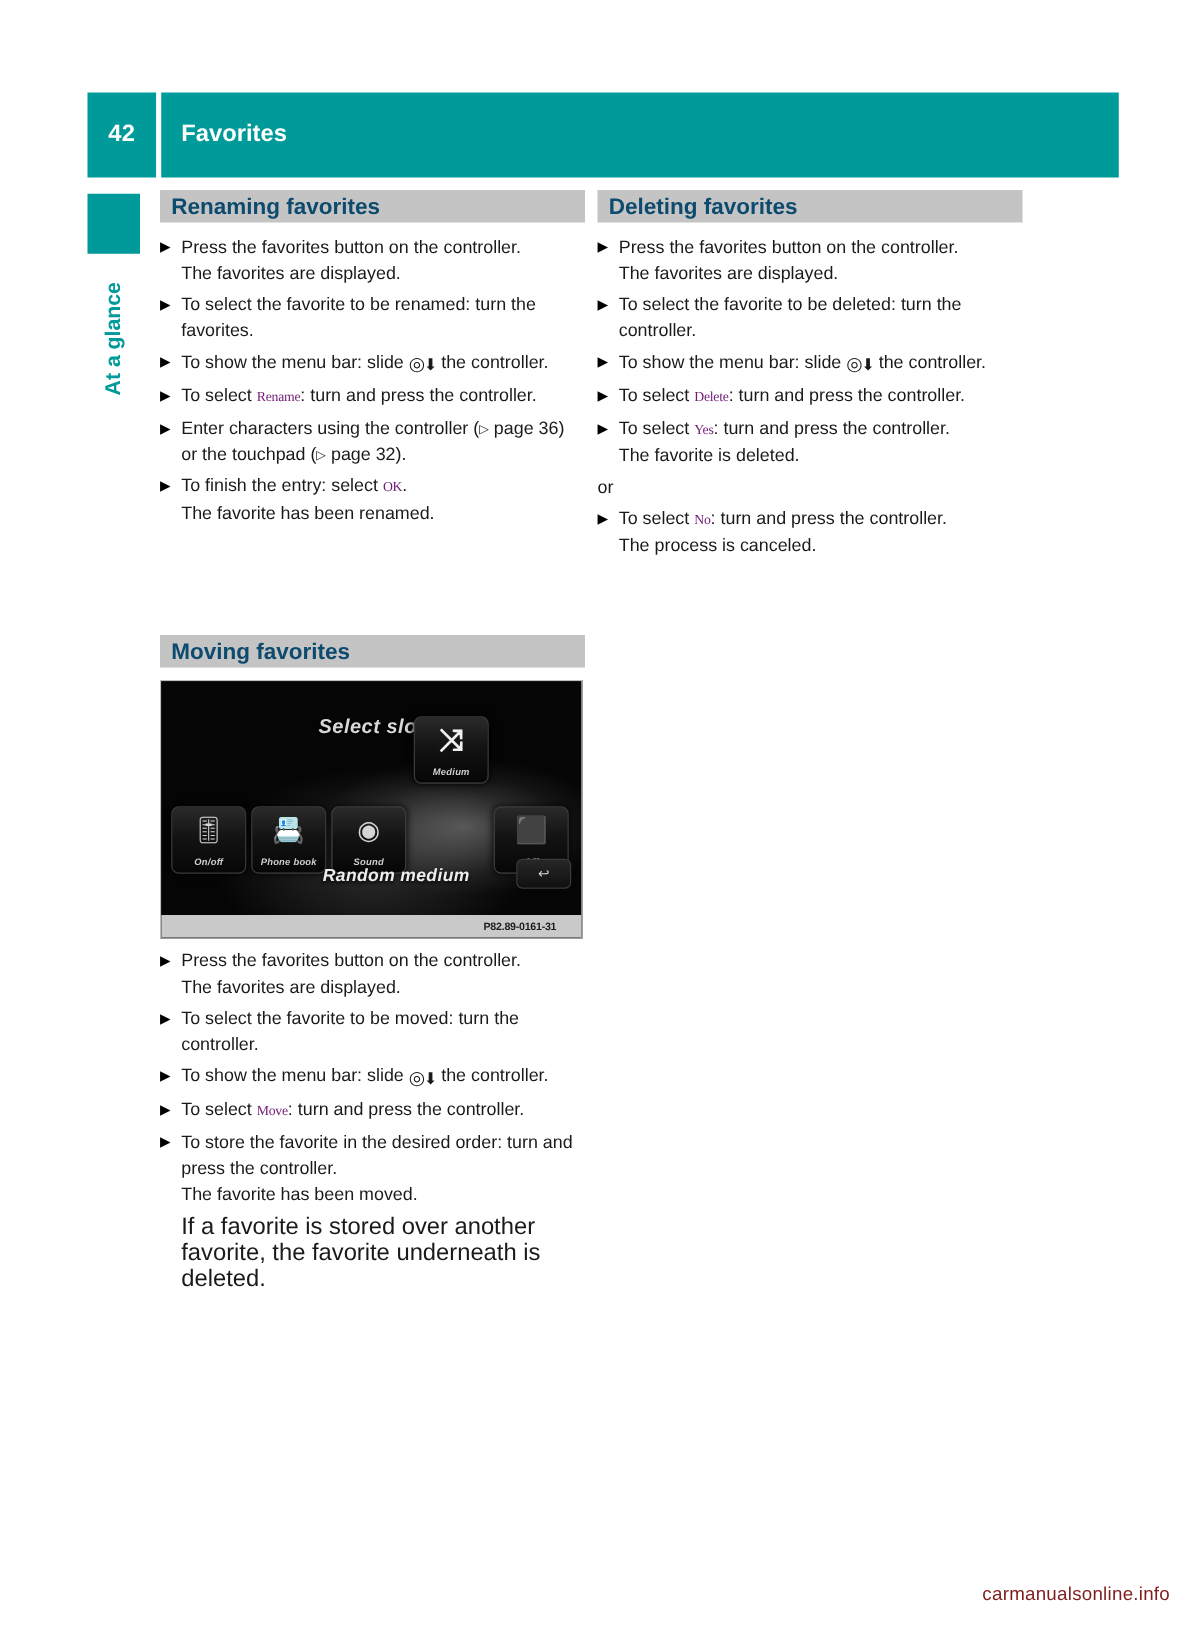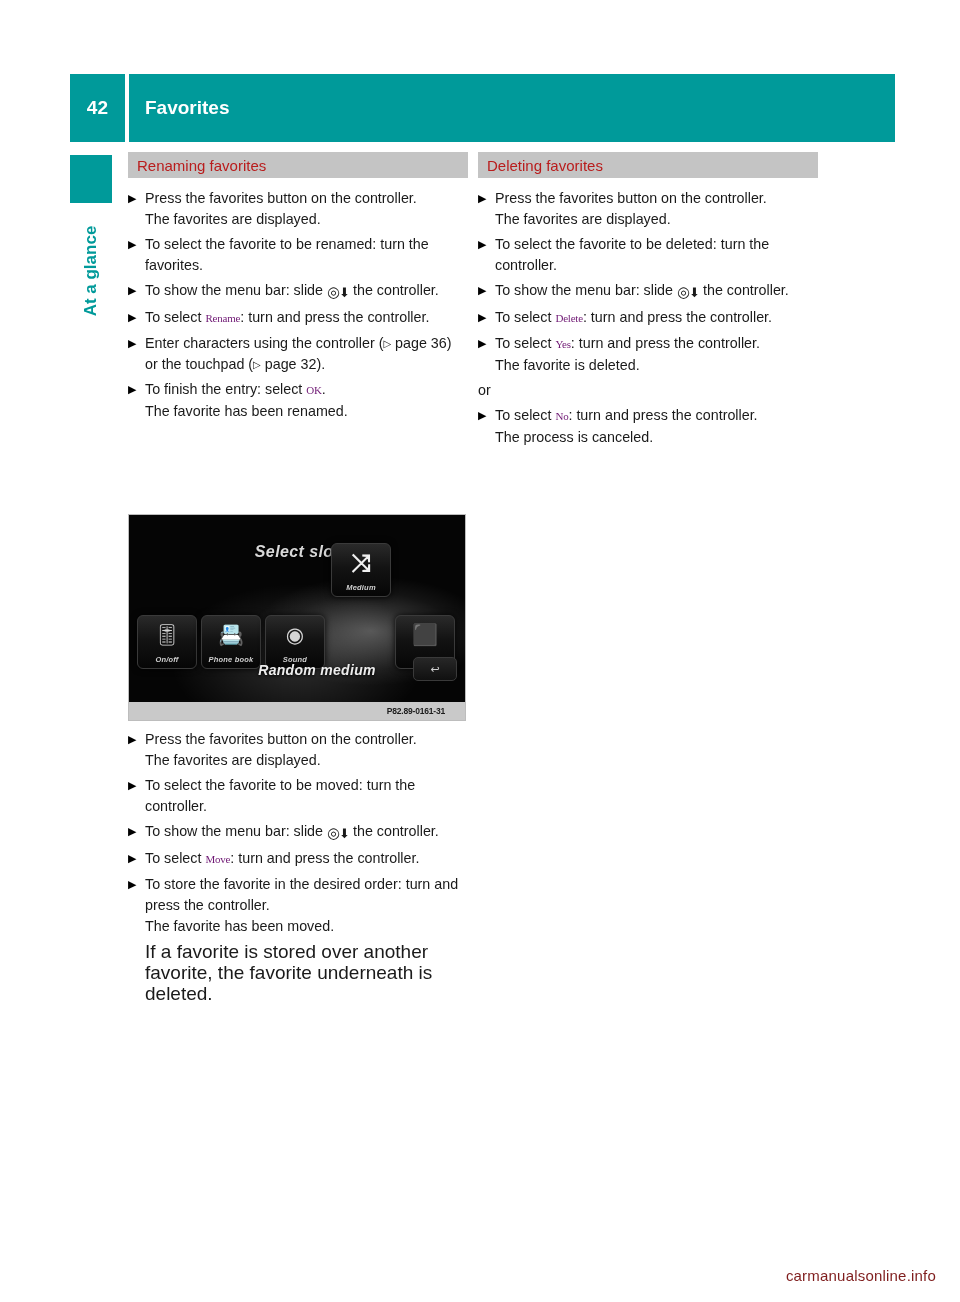--- a/index.html
+++ b/index.html
@@ -105,23 +105,23 @@
   .section-bar {
     background: #c4c4c4;
     height: 26px;
     display: flex;
     align-items: center;
     padding-left: 9px;
     box-sizing: border-box;
     margin-bottom: 10px;
   }
   .section-bar span {
-    font-size: 15px;
-    font-weight: normal;
-    color: #b91c1c;
+    font-size: 18px;
+    font-weight: bold;
+    color: #0c4a6e;
     line-height: 1;
   }
 
   
   .step {
     display: flex;
     align-items: flex-start;
     margin-bottom: 4px;
   }
   .step-marker {
@@ -395,20 +395,23 @@
   <div class="or-line">or</div>
   <div>
       <div class="step">
         <div class="step-marker">▶</div>
         <div class="step-body">To select <span class="menu-term">No</span>: turn and press the controller.<br><span>The process is canceled.</span></div>
       </div>
     </div>
 </div>
 
 <div class="col-left-lower">
+  <div class="section-bar">
+    <span>Moving favorites</span>
+  </div>
 
   <div class="figure">
     <div class="fig-screen">
       <div class="fig-select-slot">Select slot</div>
 
       <div class="tile tile-slot">
         <div class="shuffle-glyph">⤨</div>
         <div class="tile-label">Medium</div>
       </div>
 

